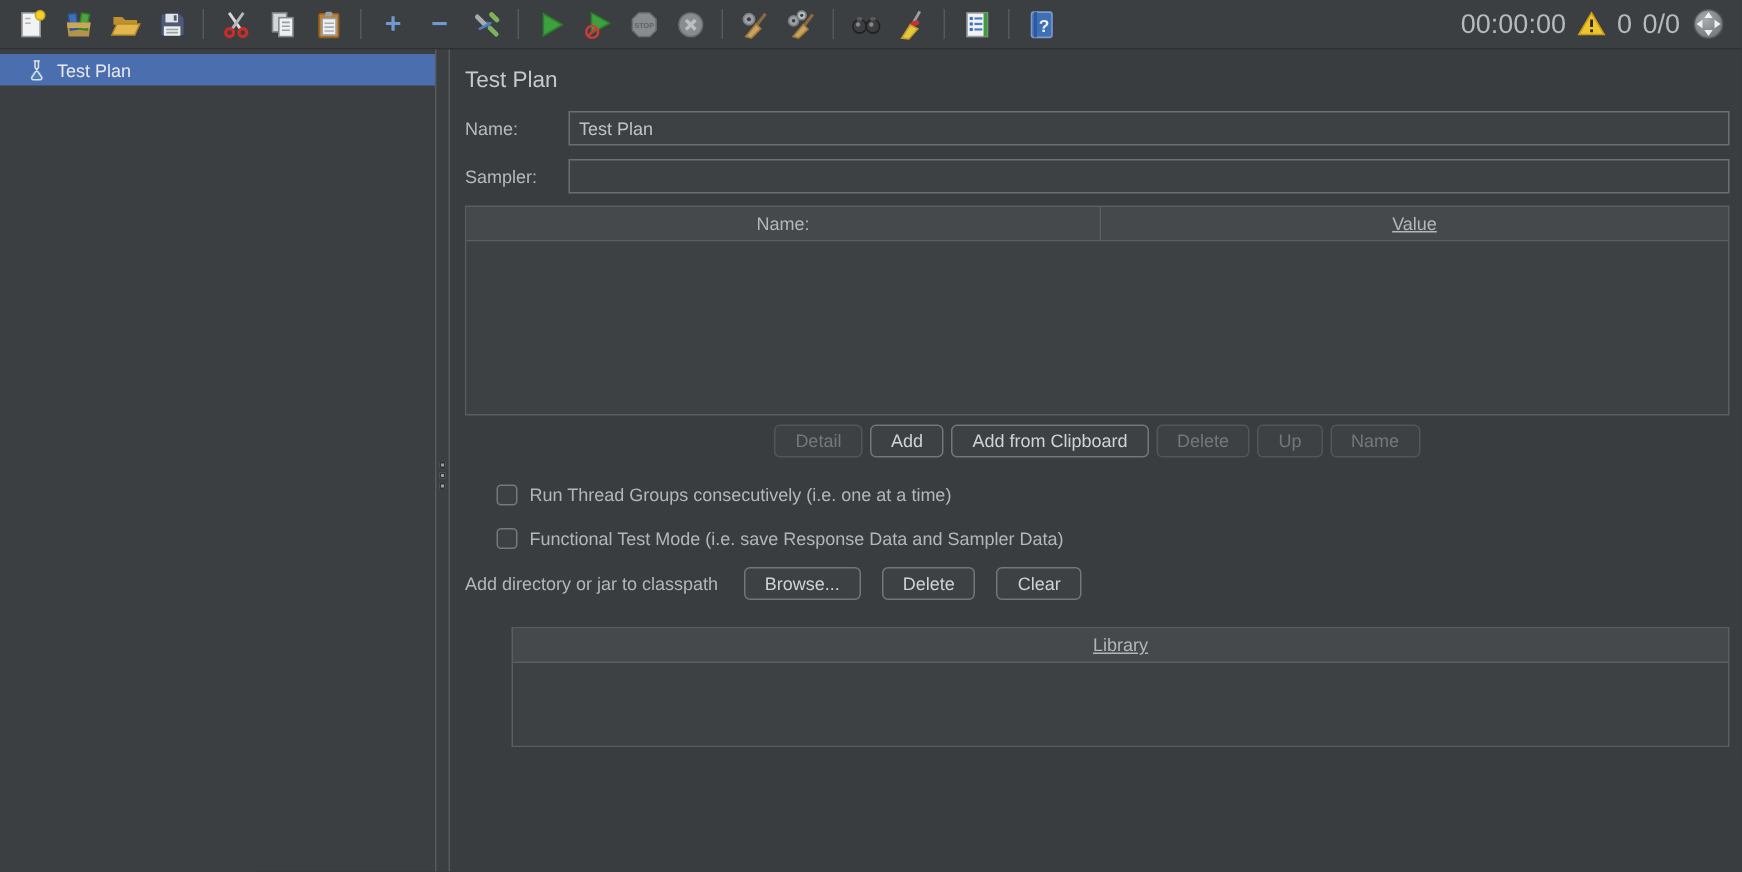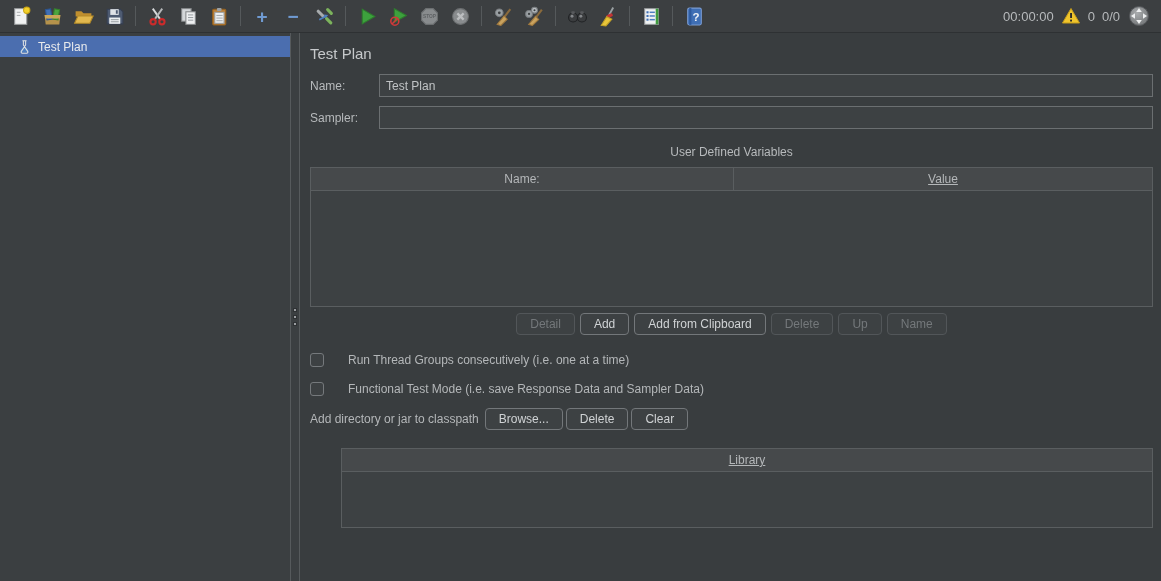--- a/index.html
+++ b/index.html
@@ -22,21 +22,21 @@
   }
   .tbtn {
     width:26px; height:26px; display:flex; align-items:center; justify-content:center;
     border-radius:3px; cursor:default; flex:0 0 auto;
   }
   .tbtn svg { width:21px; height:21px; }
   .tsep { width:1px; height:20px; background:#55595b; margin:0 3px; flex:0 0 auto; }
   .glyph { font-size:19px; font-weight:bold; color:#6f9ad1; line-height:1; }
   .status {
     margin-left:auto; display:flex; align-items:center; gap:7px;
-    font-size:13px; color:#b7babc; padding-right:2px;
+    font-size:18px; color:#b7babc; padding-right:2px;
   }
   .status svg.warn { width:20px; height:20px; }
   .status svg.sphere { width:24px; height:24px; }
 
   
   .body { flex:1; display:flex; min-height:0; }
 
   .sidebar { width:290px; flex:0 0 290px; background:#3b3f41; padding-top:3px; }
   .tree-row {
     height:21px; display:flex; align-items:center; gap:6px;
@@ -80,35 +80,35 @@
   .vtable.lib .tbody { height:55px; }
 
   .btnrow { margin-top:6px; display:flex; justify-content:center; gap:5px; }
   button.jbtn {
     background:#3d4143; border:1px solid #73777a; border-radius:4px;
     color:#d0d3d5; font-family:"Liberation Sans", sans-serif; font-size:12px;
     height:22px; padding:0 13px; cursor:default;
   }
   button.jbtn.disabled { border-color:#525659; color:#74787b; }
 
-  .chkrow { display:flex; align-items:flex-end; gap:24px; margin-top:14px; height:15px; }
+  .chkrow { display:flex; align-items:flex-end; gap:8px; margin-top:14px; height:15px;margin-left:21px; }
   .chkrow.firstchk { margin-top:17px; }
   .cbox {
     width:14px; height:14px; border:1px solid #75797c; border-radius:3px;
     background:#3d4143; position:relative; flex:0 0 auto;
   }
   .cbox.checked::after {
     content:"\2713"; position:absolute; left:1px; top:-3px;
     color:#cdd0d2; font-size:13px; font-weight:bold;
   }
   .chklabel { font-size:12px; color:#b4b7b9; }
 
   .note { margin-top:13px; font-size:12px; color:#b4b7b9; }
 
-  .cprow { margin-top:11px; display:flex; align-items:center; gap:3px; height:24px; }
+  .cprow { margin-top:11px; display:flex; align-items:center; gap:14px; height:24px; }
   .cprow .cplabel { font-size:12px; color:#b4b7b9; margin-right:3px; }
 
   .libwrap { margin-top:9px;padding-left:31px; }
 </style>
 </head>
 <body>
 
 <div class="app">
 
   <div class="toolbar">
@@ -338,21 +338,20 @@
       <div class="frow first">
         <span class="flabel">Name:</span>
         <input class="tinput" type="text" value="Test Plan" style="">
       </div>
 
       <div class="frow">
         <span class="flabel">Sampler:</span>
         <input class="tinput" type="text" value="" style="">
       </div>
 
-      <div class="udv-title">User Defined Variables</div>
 
       <div class="vtable">
         <div class="thead">
           <div class="th c1">Name:</div>
           <div class="th c2">Value</div>
         </div>
         <div class="tbody"></div>
       </div>
 
       <div class="btnrow">

